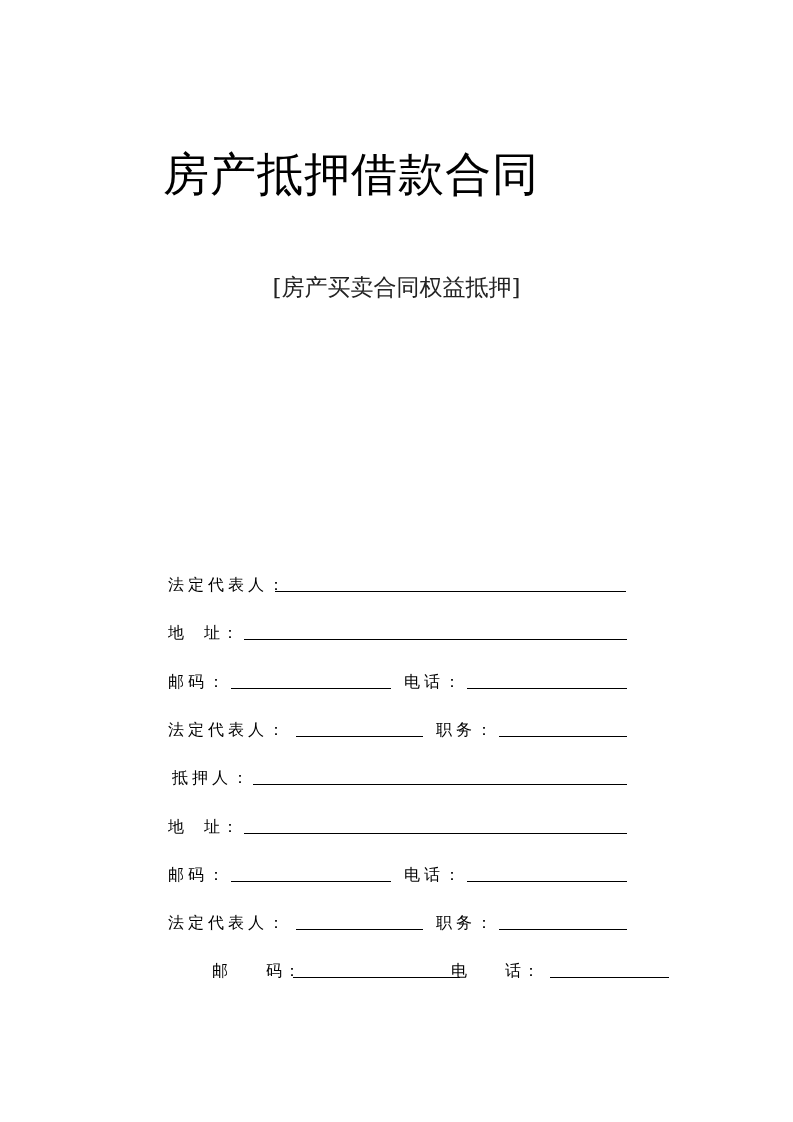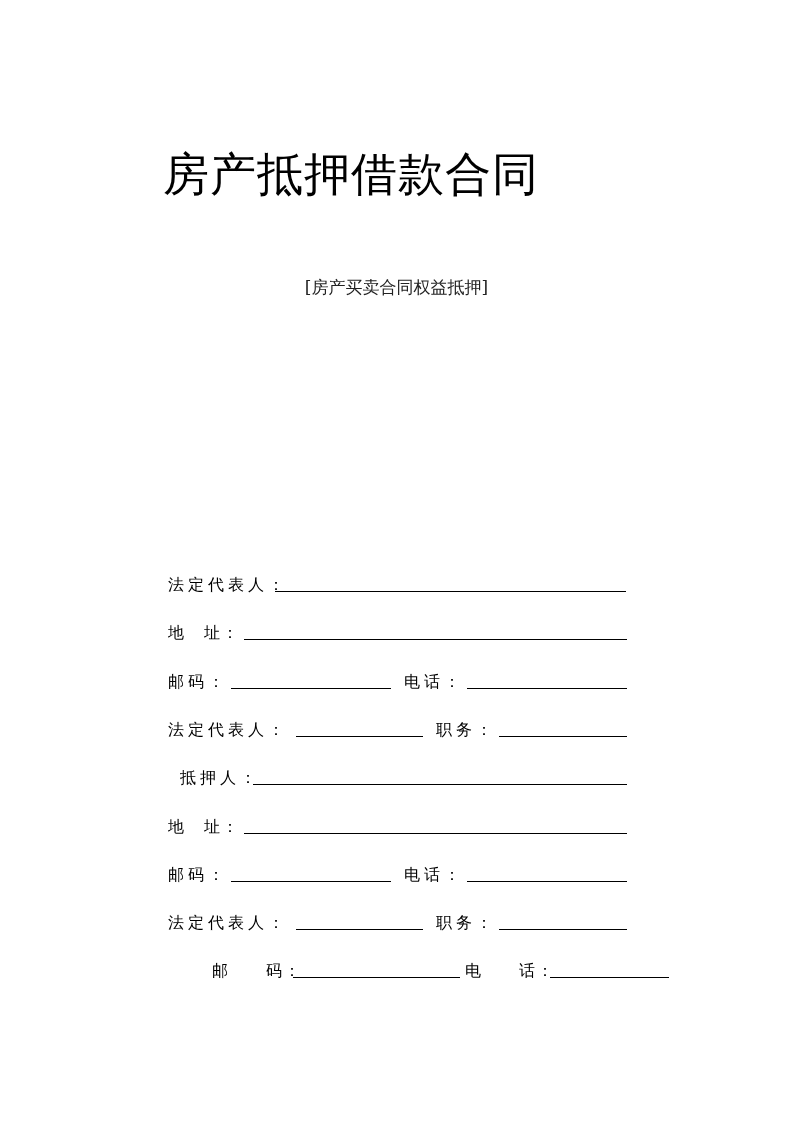--- a/index.html
+++ b/index.html
@@ -26,21 +26,21 @@
       letter-spacing: 1px;
       font-family: "DejaVu Sans", "Liberation Sans", sans-serif;
       font-weight: normal;
     }
     .subtitle {
       position: absolute;
       left: 0;
       width: 793px;
       top: 275px;
       text-align: center;
-      font-size: 17px;
+      font-size: 23px;
       line-height: 24px;
       color: #222222;
     }
     .row {
       position: absolute;
       left: 168px;
       height: 26px;
       font-size: 16px;
       line-height: 26px;
       white-space: nowrap;
@@ -84,21 +84,21 @@
 </div>
 
 <div class="row" style="top:717px;">
   <span class="lbl" style="left:0;">法定代表人：</span>
   <span class="blank dashed" style="left:128px; width:127px;"></span>
   <span class="lbl" style="left:268px;">职务：</span>
   <span class="blank dashed" style="left:331px; width:128px;"></span>
 </div>
 
 <div class="row" style="top:765px;">
-  <span class="lbl" style="left:12px;">抵押人：</span>
+  <span class="lbl" style="left:4px;">抵押人：</span>
   <span class="blank dashed" style="left:85px; width:374px;"></span>
 </div>
 
 <div class="row" style="top:814px;">
   <span class="lbl" style="left:0; letter-spacing:2px;">地　址：</span>
   <span class="blank" style="left:76px; width:383px;"></span>
 </div>
 
 <div class="row" style="top:862px;">
   <span class="lbl" style="left:0;">邮码：</span>
@@ -110,15 +110,15 @@
 <div class="row" style="top:910px;">
   <span class="lbl" style="left:0;">法定代表人：</span>
   <span class="blank dashed" style="left:128px; width:127px;"></span>
   <span class="lbl" style="left:268px;">职务：</span>
   <span class="blank dashed" style="left:331px; width:128px;"></span>
 </div>
 
 <div class="row" style="top:958px;">
   <span class="lbl" style="left:44px; letter-spacing:2px;">邮　　码：</span>
   <span class="blank" style="left:125px; width:167px;"></span>
-  <span class="lbl" style="left:297px; letter-spacing:2px;">电　　话：</span>
+  <span class="lbl" style="left:283px; letter-spacing:2px;">电　　话：</span>
   <span class="blank" style="left:382px; width:119px;"></span>
 </div>
 
 </body></html>

